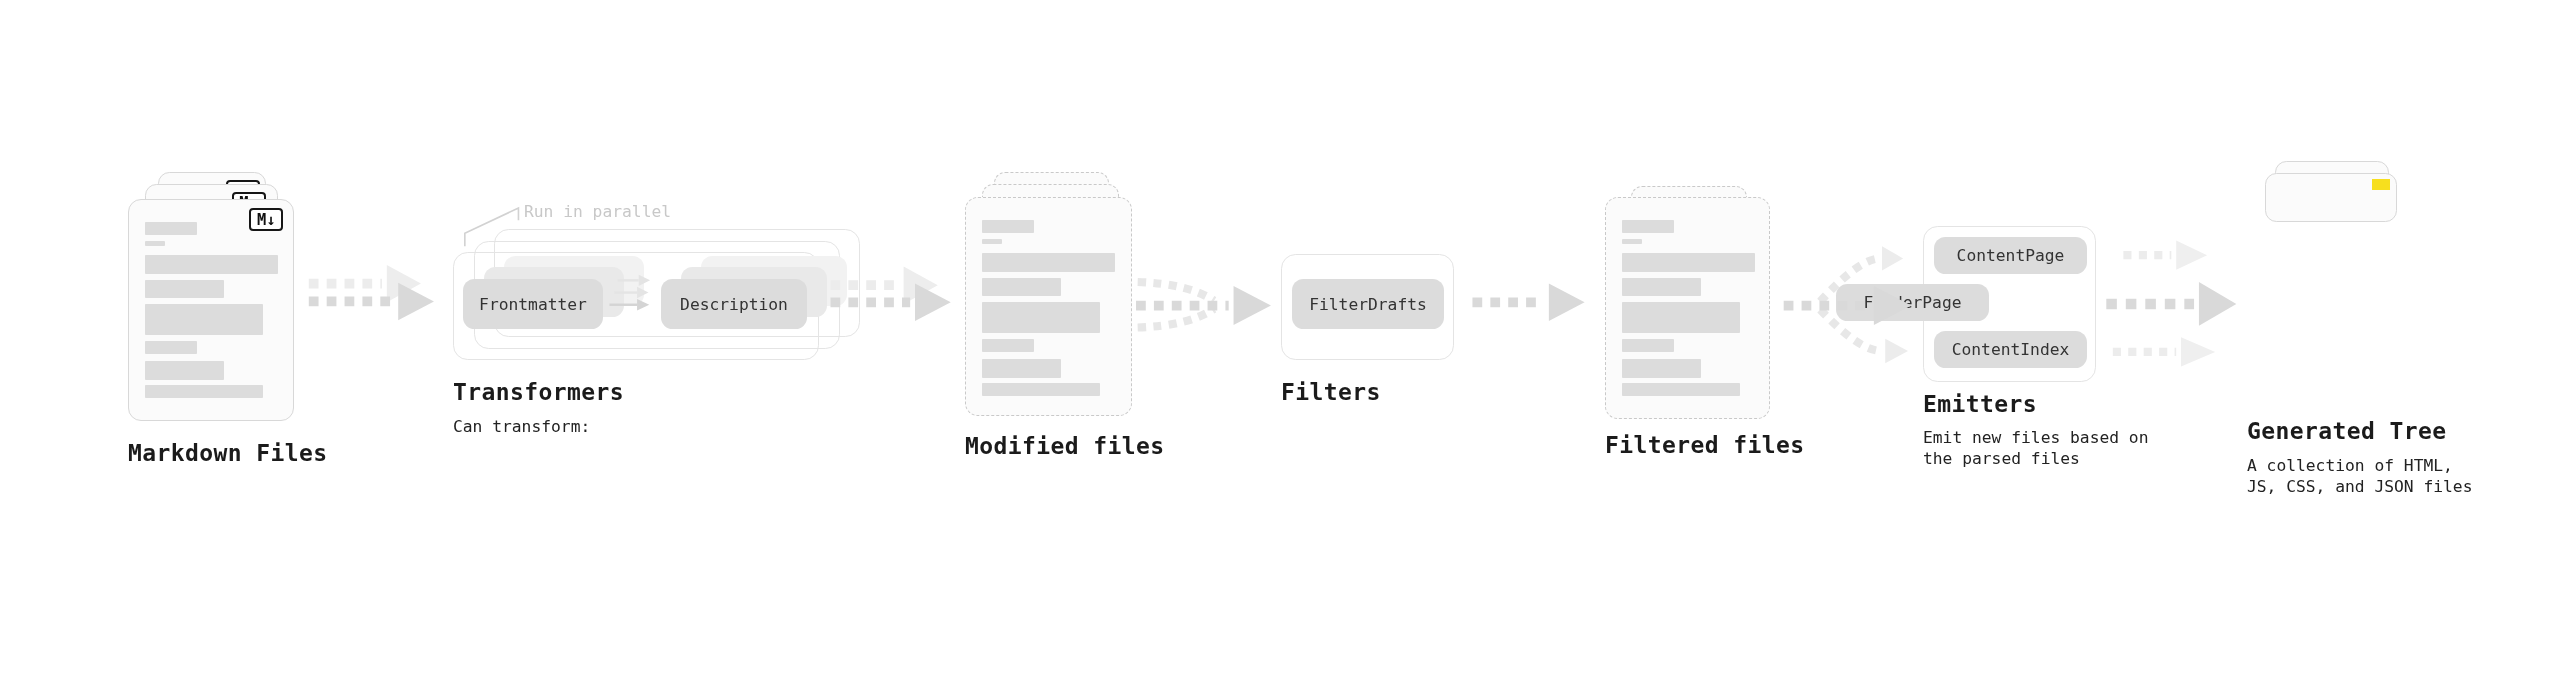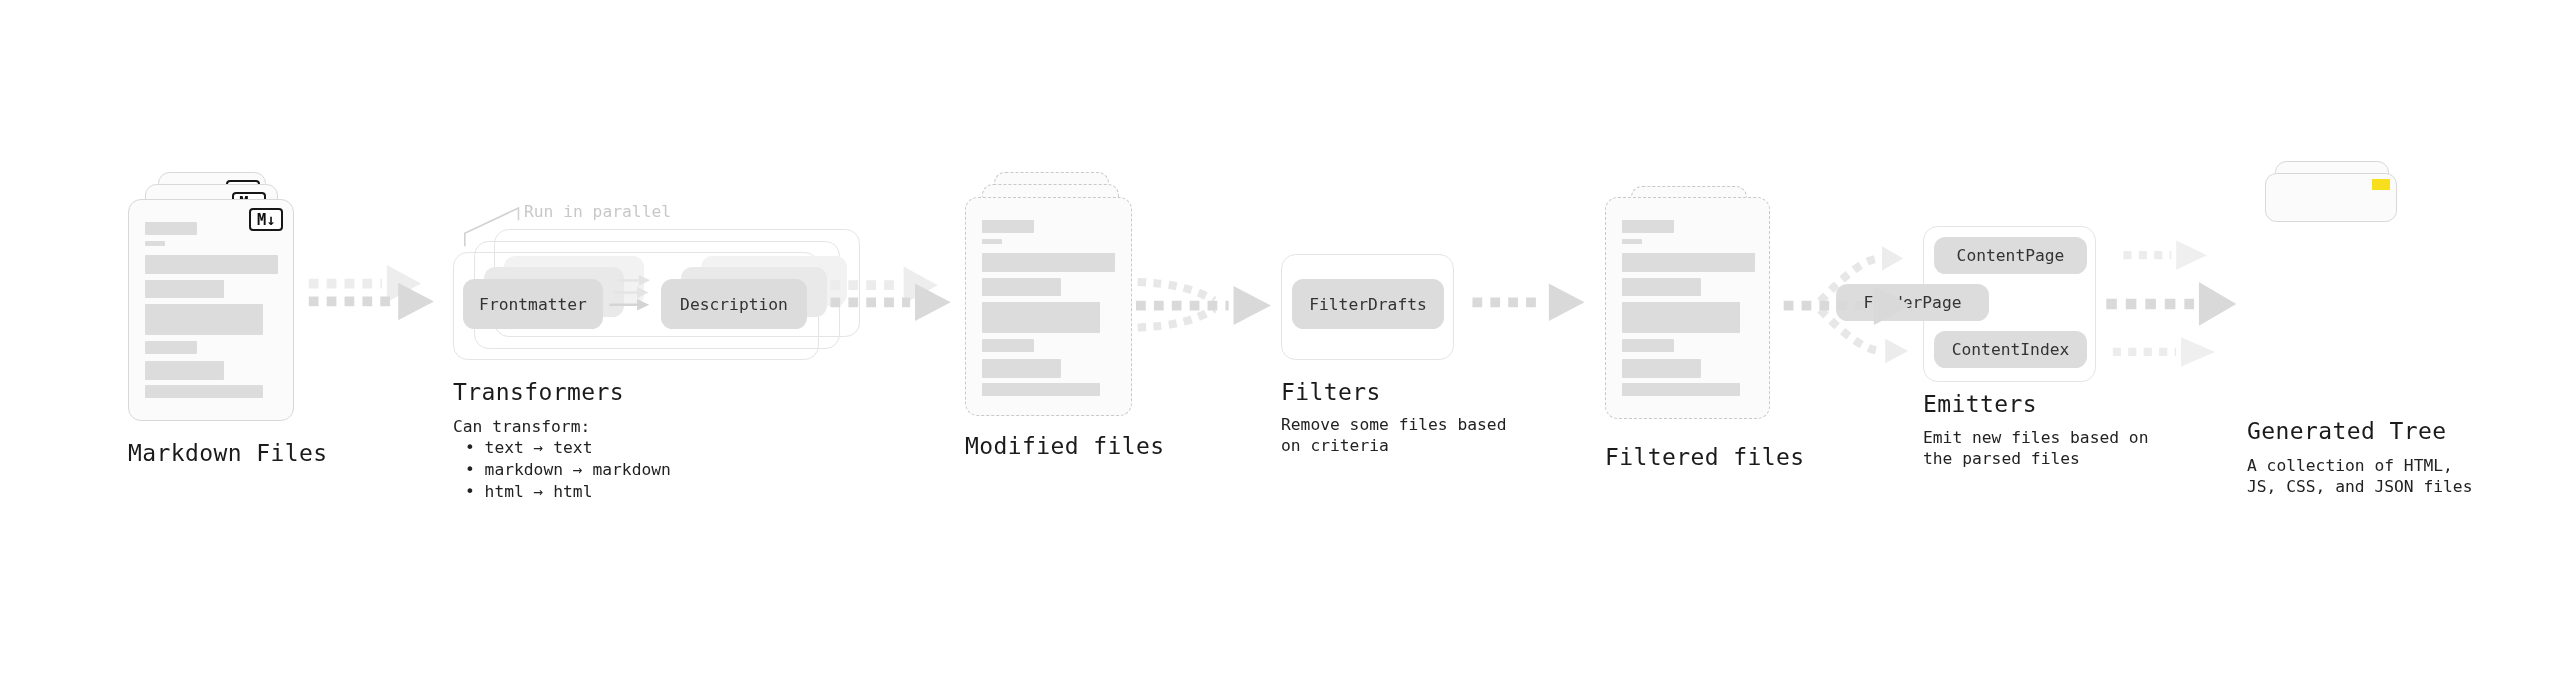--- a/index.html
+++ b/index.html
@@ -22,21 +22,21 @@
 
   
   .frame{position:absolute;border:1.6px solid #e4e4e4;border-radius:14.6px;background:transparent;box-sizing:border-box;}
   .graybox{position:absolute;background:#dcdcdc;border-radius:11.4px;display:flex;align-items:center;
            justify-content:center;font-size:16.3px;color:#333;box-sizing:border-box;}
   .graybox.sh1{background:#e9e9e9;}
   .graybox.sh2{background:#f2f2f2;}
 
   
   .caption{position:absolute;white-space:nowrap;}
-  .h1{font-size:23px;font-weight:400;color:#1b1b1b;letter-spacing:0.4px;}
+  .h1{font-size:23px;font-weight:700;color:#1b1b1b;letter-spacing:0.4px;}
   .body-text{position:absolute;white-space:nowrap;font-size:16.3px;line-height:21px;color:#222;}
   .bullets{position:absolute;white-space:nowrap;font-size:16.3px;line-height:22px;color:#222;}
   .bullet::before{content:"• ";}
   .bullet{display:block;}
   .note{position:absolute;font-size:16.3px;color:#c8c8c8;white-space:nowrap;}
 
   
   .css-badge{position:absolute;width:16.3px;text-align:center;}
   .css-badge .css-word{font-size:6.5px;font-weight:700;color:#1a1a1a;line-height:6.5px;display:block;}
   .css-badge .css-bar{height:3.3px;width:16.3px;margin-top:0.8px;}
@@ -83,64 +83,55 @@
   <div class="graybox sh1" style="left:484px;top:267px;width:140px;height:50px;"></div>
   <div class="graybox sh2" style="left:701px;top:256px;width:146px;height:50px;"></div>
   <div class="graybox sh1" style="left:681px;top:267px;width:146px;height:50px;"></div>
   <div class="graybox" style="left:463px;top:279px;width:140px;height:50px;text-align:right;">Frontmatter</div>
   <div class="graybox" style="left:661px;top:279px;width:146px;height:50px;">Description</div>
 
   <div class="note" style="left:524px;top:202px;">Run in parallel</div>
 
   <div class="caption h1" style="left:453px;top:379px;">Transformers</div>
   <div class="body-text" style="left:453px;top:416px;">Can transform:</div>
-  <div class="bullets" style="left:465px;top:437px;">
-    <span class="bullet">text → text</span>
-    <span class="bullet">markdown → markdown</span>
-    <span class="bullet">html → html</span>
-  </div>
 
   <div class="tab dashed" style="left:994px;top:172px;width:115px;height:49px;"></div>
   <div class="tab dashed" style="left:982px;top:184px;width:137px;height:49px;"></div>
   <div class="doc dashed" style="left:965px;top:197px;width:167px;height:219px;">
     <div class="bars">
       <div class="bar" style="width:52px;height:13px;"></div>
       <div class="bar" style="width:19.5px;height:5.7px;margin-bottom:9px;"></div>
       <div class="bar" style="width:133px;height:18.7px;"></div>
       <div class="bar" style="width:79px;height:18.7px;"></div>
       <div class="bar" style="width:118px;height:31px;"></div>
       <div class="bar" style="width:52px;height:13px;margin-bottom:7.3px;"></div>
       <div class="bar" style="width:79px;height:18.7px;"></div>
       <div class="bar" style="width:118px;height:13px;"></div>
     </div>
   </div>
   <div class="caption h1" style="left:965px;top:433px;">Modified files</div>
 
   <div class="frame" style="left:1281px;top:254px;width:173px;height:106px;"></div>
   <div class="graybox" style="left:1292px;top:279px;width:152px;height:50px;">FilterDrafts</div>
   <div class="caption h1" style="left:1281px;top:379px;">Filters</div>
-  <div class="body-text" style="left:1281px;top:414px;">
-    <span style="display:block;">Remove some files based</span>
-    <span style="display:block;">on criteria</span>
-  </div>
 
   <div class="tab dashed" style="left:1631px;top:186px;width:116px;height:49px;"></div>
   <div class="doc dashed" style="left:1605px;top:197px;width:165px;height:222px;">
     <div class="bars">
       <div class="bar" style="width:52px;height:13px;"></div>
       <div class="bar" style="width:19.5px;height:5.7px;margin-bottom:9px;"></div>
       <div class="bar" style="width:133px;height:18.7px;"></div>
       <div class="bar" style="width:79px;height:18.7px;"></div>
       <div class="bar" style="width:118px;height:31px;"></div>
       <div class="bar" style="width:52px;height:13px;margin-bottom:7.3px;"></div>
       <div class="bar" style="width:79px;height:18.7px;"></div>
       <div class="bar" style="width:118px;height:13px;"></div>
     </div>
   </div>
-  <div class="caption h1" style="left:1605px;top:432px;margin-top:12px;">Filtered files</div>
+  <div class="caption h1" style="left:1605px;top:432px;">Filtered files</div>
 
   <div class="frame" style="left:1923px;top:226px;width:173px;height:156px;"></div>
   <div class="graybox" style="left:1934px;top:237px;width:153px;height:37px;font-size:16.3px;">ContentPage</div>
   <div class="graybox" style="left:1836px;top:284px;width:153px;height:37px;font-size:16.3px;">FolderPage</div>
   <div class="graybox" style="left:1934px;top:331px;width:153px;height:37px;font-size:16.3px;">ContentIndex</div>
   <div class="caption h1" style="left:1923px;top:391px;">Emitters</div>
   <div class="body-text" style="left:1923px;top:427px;">
     <span style="display:block;">Emit new files based on</span>
     <span style="display:block;">the parsed files</span>
   </div>

